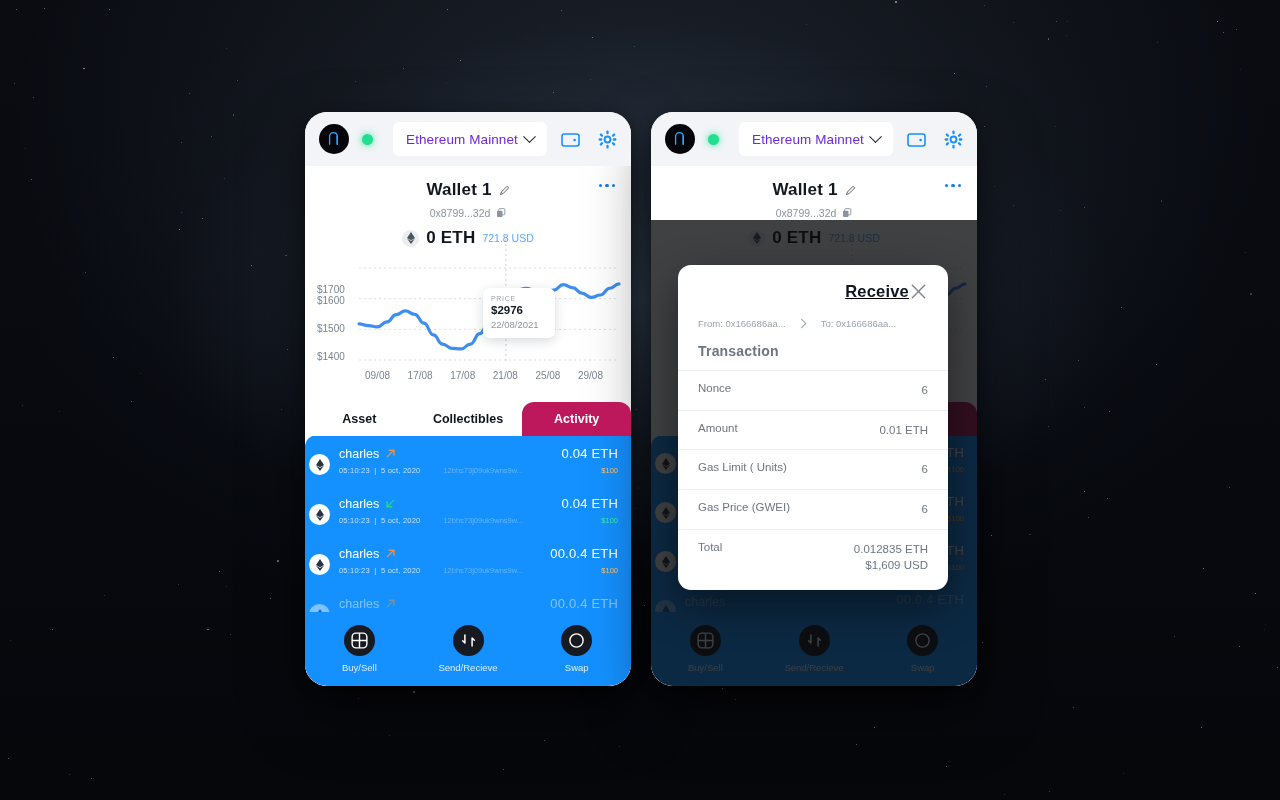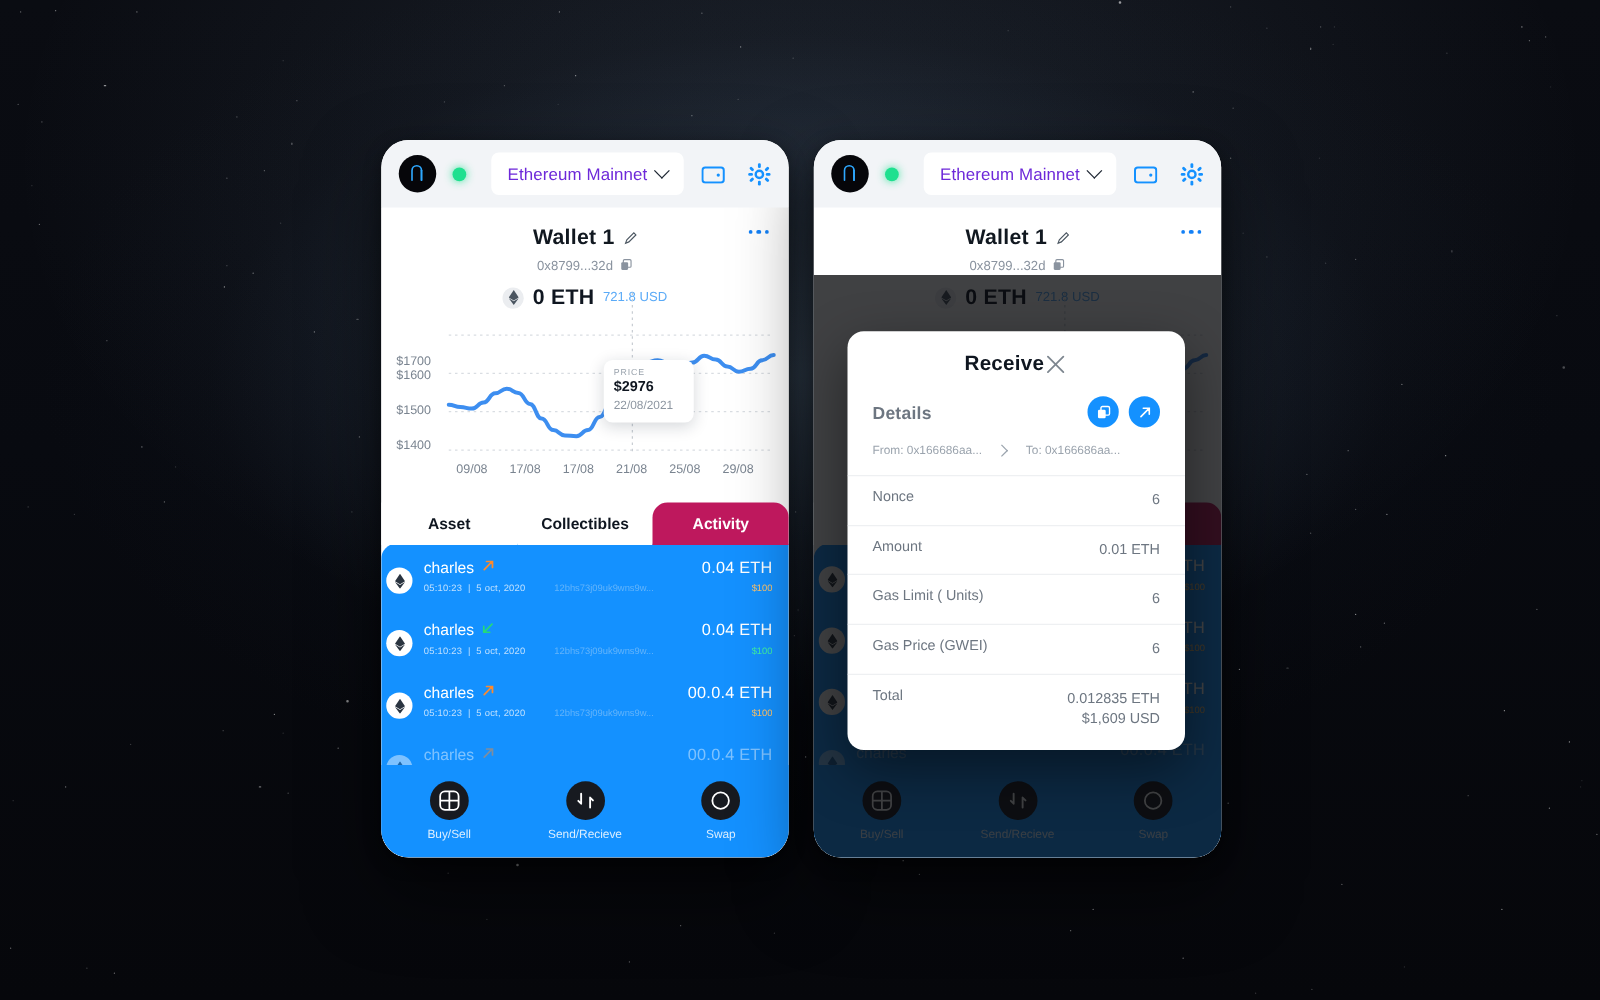--- a/index.html
+++ b/index.html
@@ -199,22 +199,23 @@
     position: absolute;
     left: 27px; top: 99px;
     width: 270px;
     background: #ffffff;
     border-radius: 13px;
     z-index: 6;
     box-shadow: 0 16px 44px rgba(0,0,0,0.45);
     overflow: hidden;
   }
   .modal-head {
-    display: flex; align-items: center; justify-content: center;
+    display: flex; align-items: center; justify-content: flex-end;
     padding: 17px 20px 4px;
+    text-decoration: underline;
   }
   .modal-title { font-size: 16.5px; font-weight: bold; color: #0f1620; letter-spacing: .2px; }
   .modal-close { cursor: default; display:flex; }
   .modal-sub-row {
     display: flex; align-items: center; justify-content: space-between;
     padding: 12px 20px 0;
   }
   .modal-sub { font-size: 14px; font-weight: bold; color: #6d7681; letter-spacing: .2px; }
   .round-btns { display: flex; gap: 8px; }
   .round-btn {
@@ -901,43 +902,28 @@
     <div class="modal">
       <div class="modal-head">
         <span class="modal-title">Receive</span>
         <span class="modal-close">
           <svg width="19" height="19" viewBox="0 0 20 20">
               <path d="M3.5 3.5l13 13M16.5 3.5l-13 13" stroke="#7d868f" stroke-width="1.5" stroke-linecap="round"></path>
             </svg>
         </span>
       </div>
 
-      <div class="modal-sub-row">
-        <span class="modal-sub">Details</span>
-        <span class="round-btns">
-          <span class="round-btn">
-            <svg width="12" height="12" viewBox="0 0 14 14">
-                <rect x="4.4" y="1.4" width="8" height="8" rx="1.3" fill="none" stroke="#fff" stroke-width="1.3"></rect>
-                <rect x="1.6" y="4.4" width="7.2" height="8" rx="1.3" fill="#fff"></rect>
-              </svg>
-          </span>
-          <span class="round-btn">
-            <svg width="12" height="12" viewBox="0 0 14 14">
-                <path d="M3.2 10.8L10.8 3.2M5.4 3h5.6v5.6" stroke="#fff" stroke-width="1.5" fill="none" stroke-linecap="round"></path>
-              </svg>
-          </span>
-        </span>
-      </div>
 
       <div class="addr-row">
         <span class="addr-text">From: 0x166686aa...</span>
         <span class="addr-arrow"></span>
         <span class="addr-text addr-to">To: 0x166686aa...</span>
       </div>
 
+      <div class="tx-title">Transaction</div>
 
       <div class="tx-row">
         <span>Nonce</span>
         <span class="tx-val">6</span>
       </div>
       <div class="tx-row">
         <span>Amount</span>
         <span class="tx-val">0.01 ETH</span>
       </div>
       <div class="tx-row">

